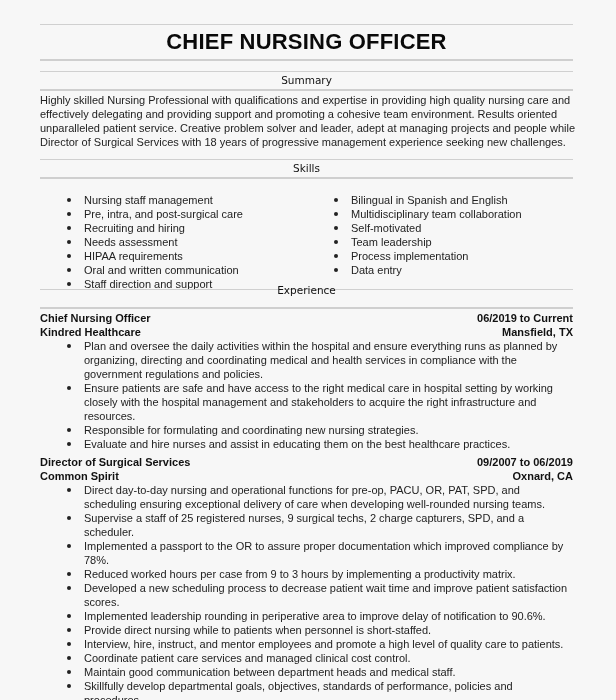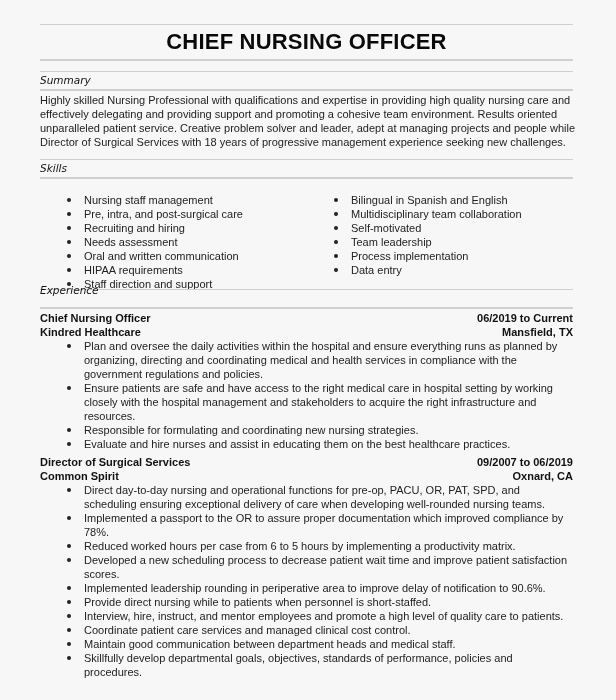--- a/index.html
+++ b/index.html
@@ -12,22 +12,22 @@
   }
   .page { position: absolute; left: 40px; top: 0; width: 533px; }
   .rule-thin { position: absolute; left: 0; width: 533px; height: 1px; background: #d0d0d0; }
   .rule-thick { position: absolute; left: 0; width: 533px; height: 2px; background: #cfcfcf; }
   .title {
     position: absolute; left: 0; top: 28px; width: 533px; text-align: center;
     font-weight: bold; font-size: 22px; letter-spacing: 0.2px; color: #0a0a0a;
     line-height: 28px;
   }
   .section-head {
-    position: absolute; left: 0; width: 533px; text-align: left;
-    font-family: "DejaVu Sans", sans-serif; font-size: 10.5px; line-height: 14px; color: #111; font-style: italic;
+    position: absolute; left: 0; width: 533px; text-align: center;
+    font-family: "DejaVu Sans", sans-serif; font-size: 10.5px; line-height: 14px; color: #111;
   }
   .para {
     position: absolute; left: 0; width: 540px;
     font-size: 11px; line-height: 14px; color: #222;
   }
   ul { margin: 12px; padding: 0; list-style: none; }
   .skills-col { position: absolute; }
   .skills-col li, .job-bullets li {
     position: relative; font-size: 11px; line-height: 14px; color: #222; padding-left: 32px;
   }
@@ -59,22 +59,22 @@
   </div>
 
   <div class="rule-thin" style="top:159px"></div>
   <div class="section-head" style="top:161px">Skills</div>
   <div class="rule-thick" style="top:177px"></div>
   <ul class="skills-col" style="left:0; top:181px; width:260px">
     <li>Nursing staff management</li>
     <li>Pre, intra, and post-surgical care</li>
     <li>Recruiting and hiring</li>
     <li>Needs assessment</li>
+    <li>HIPAA requirements</li>
     <li>Oral and written communication</li>
-    <li>HIPAA requirements</li>
     <li>Staff direction and support</li>
   </ul>
   <ul class="skills-col" style="left:267px; top:181px; width:266px">
     <li>Bilingual in Spanish and English</li>
     <li>Multidisciplinary team collaboration</li>
     <li>Self-motivated</li>
     <li>Team leadership</li>
     <li>Process implementation</li>
     <li>Data entry</li>
   </ul>
@@ -104,22 +104,23 @@
     <div class="job-line">
       <span>Director of Surgical Services</span>
       <span>09/2007 to 06/2019</span>
     </div>
     <div class="job-line">
       <span>Common Spirit</span>
       <span>Oxnard, CA</span>
     </div>
     <ul class="job-bullets" style="width:520px">
       <li>Direct day-to-day nursing and operational functions for pre-op, PACU, OR, PAT, SPD, and scheduling ensuring exceptional delivery of care when developing well-rounded nursing teams.</li>
+      <li>Supervise a staff of 25 registered nurses, 9 surgical techs, 2 charge capturers, SPD, and a scheduler.</li>
       <li>Implemented a passport to the OR to assure proper documentation which improved compliance by 78%.</li>
-      <li>Reduced worked hours per case from 6 to 5 hours by implementing a productivity matrix.</li>
+      <li>Reduced worked hours per case from 9 to 3 hours by implementing a productivity matrix.</li>
       <li>Developed a new scheduling process to decrease patient wait time and improve patient satisfaction scores.</li>
       <li>Implemented leadership rounding in periperative area to improve delay of notification to 90.6%.</li>
       <li>Provide direct nursing while to patients when personnel is short-staffed.</li>
       <li>Interview, hire, instruct, and mentor employees and promote a high level of quality care to patients.</li>
       <li>Coordinate patient care services and managed clinical cost control.</li>
       <li>Maintain good communication between department heads and medical staff.</li>
       <li>Skillfully develop departmental goals, objectives, standards of performance, policies and procedures.</li>
 
     </ul>
   </div>

